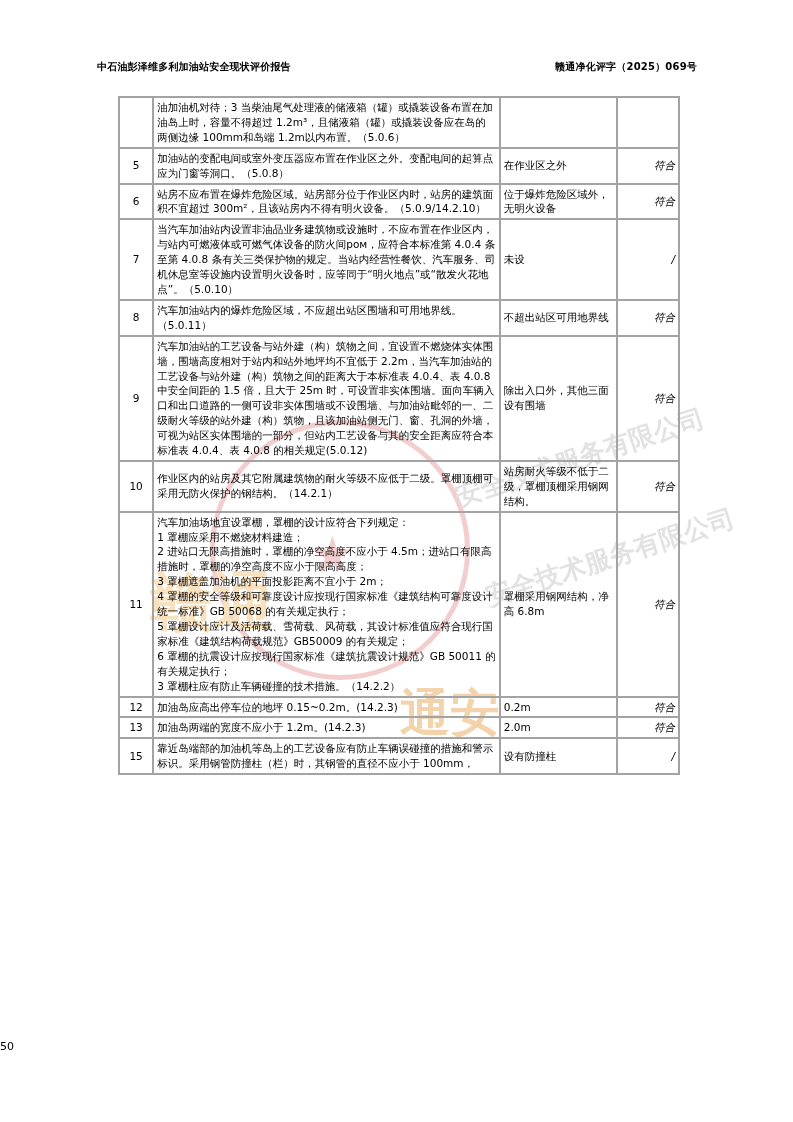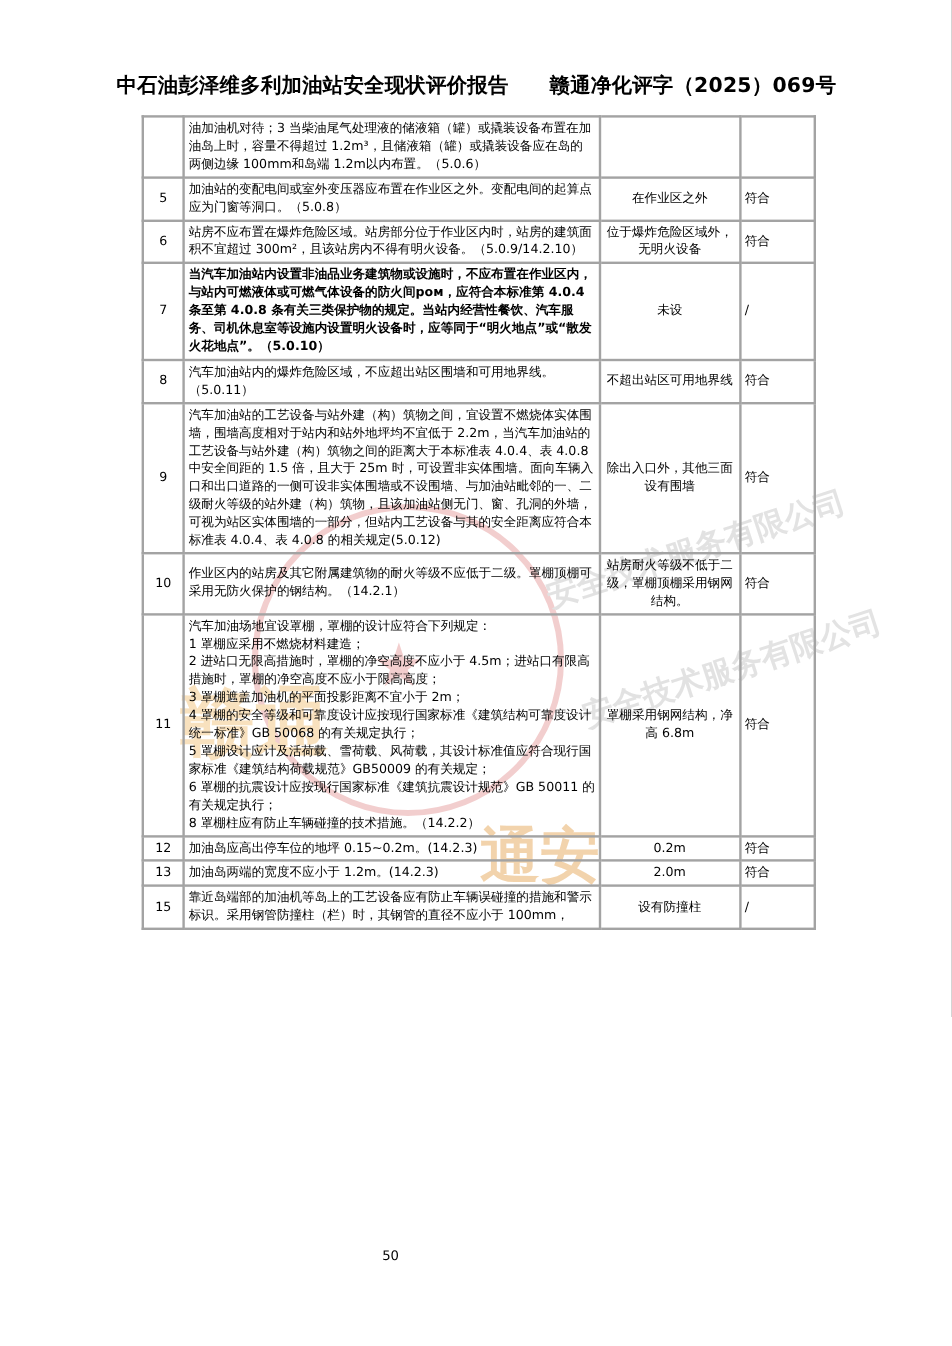--- a/index.html
+++ b/index.html
@@ -19,21 +19,21 @@
   }
   
   .header {
     position: absolute;
     top: 60px;
     left: 97px;
     width: 600px;
     display: flex;
     justify-content: space-between;
     align-items: center;
-    font-size: 17px;
+    font-size: 10px;
     font-weight: bold;
     color: #000;
     letter-spacing: 0.2px;
   }
   .header .hl { white-space: nowrap; }
   .header .hr { white-space: nowrap; }
 
   
   .watermark {
     position: absolute;
@@ -96,35 +96,36 @@
   td.c-num {
     width: 26px;
     text-align: center;
   }
   td.c-req {
     width: 336px;
     text-align: left;
   }
   td.c-act {
     width: 108px;
-    text-align: center;
+    text-align: left;
   }
   td.c-res {
     width: 54px;
-    text-align: left;
+    text-align: right;
+    font-style: italic;
   }
   td.c-req p { margin: 0; }
-  .bold { font-weight: bold; margin-top: 20px; }
+  .bold { font-weight: normal; margin-top: 20px; }
   .top { vertical-align: top; }
   .pagenum {
     position: absolute;
     top: 1040px;
     left: 0;
     width: 651px;
-    text-align: center;
+    text-align: left;
     font-size: 11px;
     color: #000;
   }
 </style>
 </head>
 <body>
 
 <div class="page">
 
   <div class="header">
@@ -202,21 +203,21 @@
         <tr>
           <td class="c-num">11</td>
           <td class="c-req top">
             <p>汽车加油场地宜设罩棚，罩棚的设计应符合下列规定：</p>
             <p>1 罩棚应采用不燃烧材料建造；</p>
             <p>2 进站口无限高措施时，罩棚的净空高度不应小于 4.5m；进站口有限高措施时，罩棚的净空高度不应小于限高高度；</p>
             <p>3 罩棚遮盖加油机的平面投影距离不宜小于 2m；</p>
             <p>4 罩棚的安全等级和可靠度设计应按现行国家标准《建筑结构可靠度设计统一标准》GB 50068 的有关规定执行；</p>
             <p>5 罩棚设计应计及活荷载、雪荷载、风荷载，其设计标准值应符合现行国家标准《建筑结构荷载规范》GB50009 的有关规定；</p>
             <p>6 罩棚的抗震设计应按现行国家标准《建筑抗震设计规范》GB 50011 的有关规定执行；</p>
-            <p>8 罩棚柱应有防止车辆碰撞的技术措施。（14.2.2）</p>
+            <p>3 罩棚柱应有防止车辆碰撞的技术措施。（14.2.2）</p>
           </td>
           <td class="c-act">罩棚采用钢网结构，净高 6.8m</td>
           <td class="c-res">符合</td>
         </tr>
         <tr>
           <td class="c-num">12</td>
           <td class="c-req top">
             <p>加油岛应高出停车位的地坪 0.15~0.2m。(14.2.3)</p>
           </td>
           <td class="c-act">0.2m</td>

